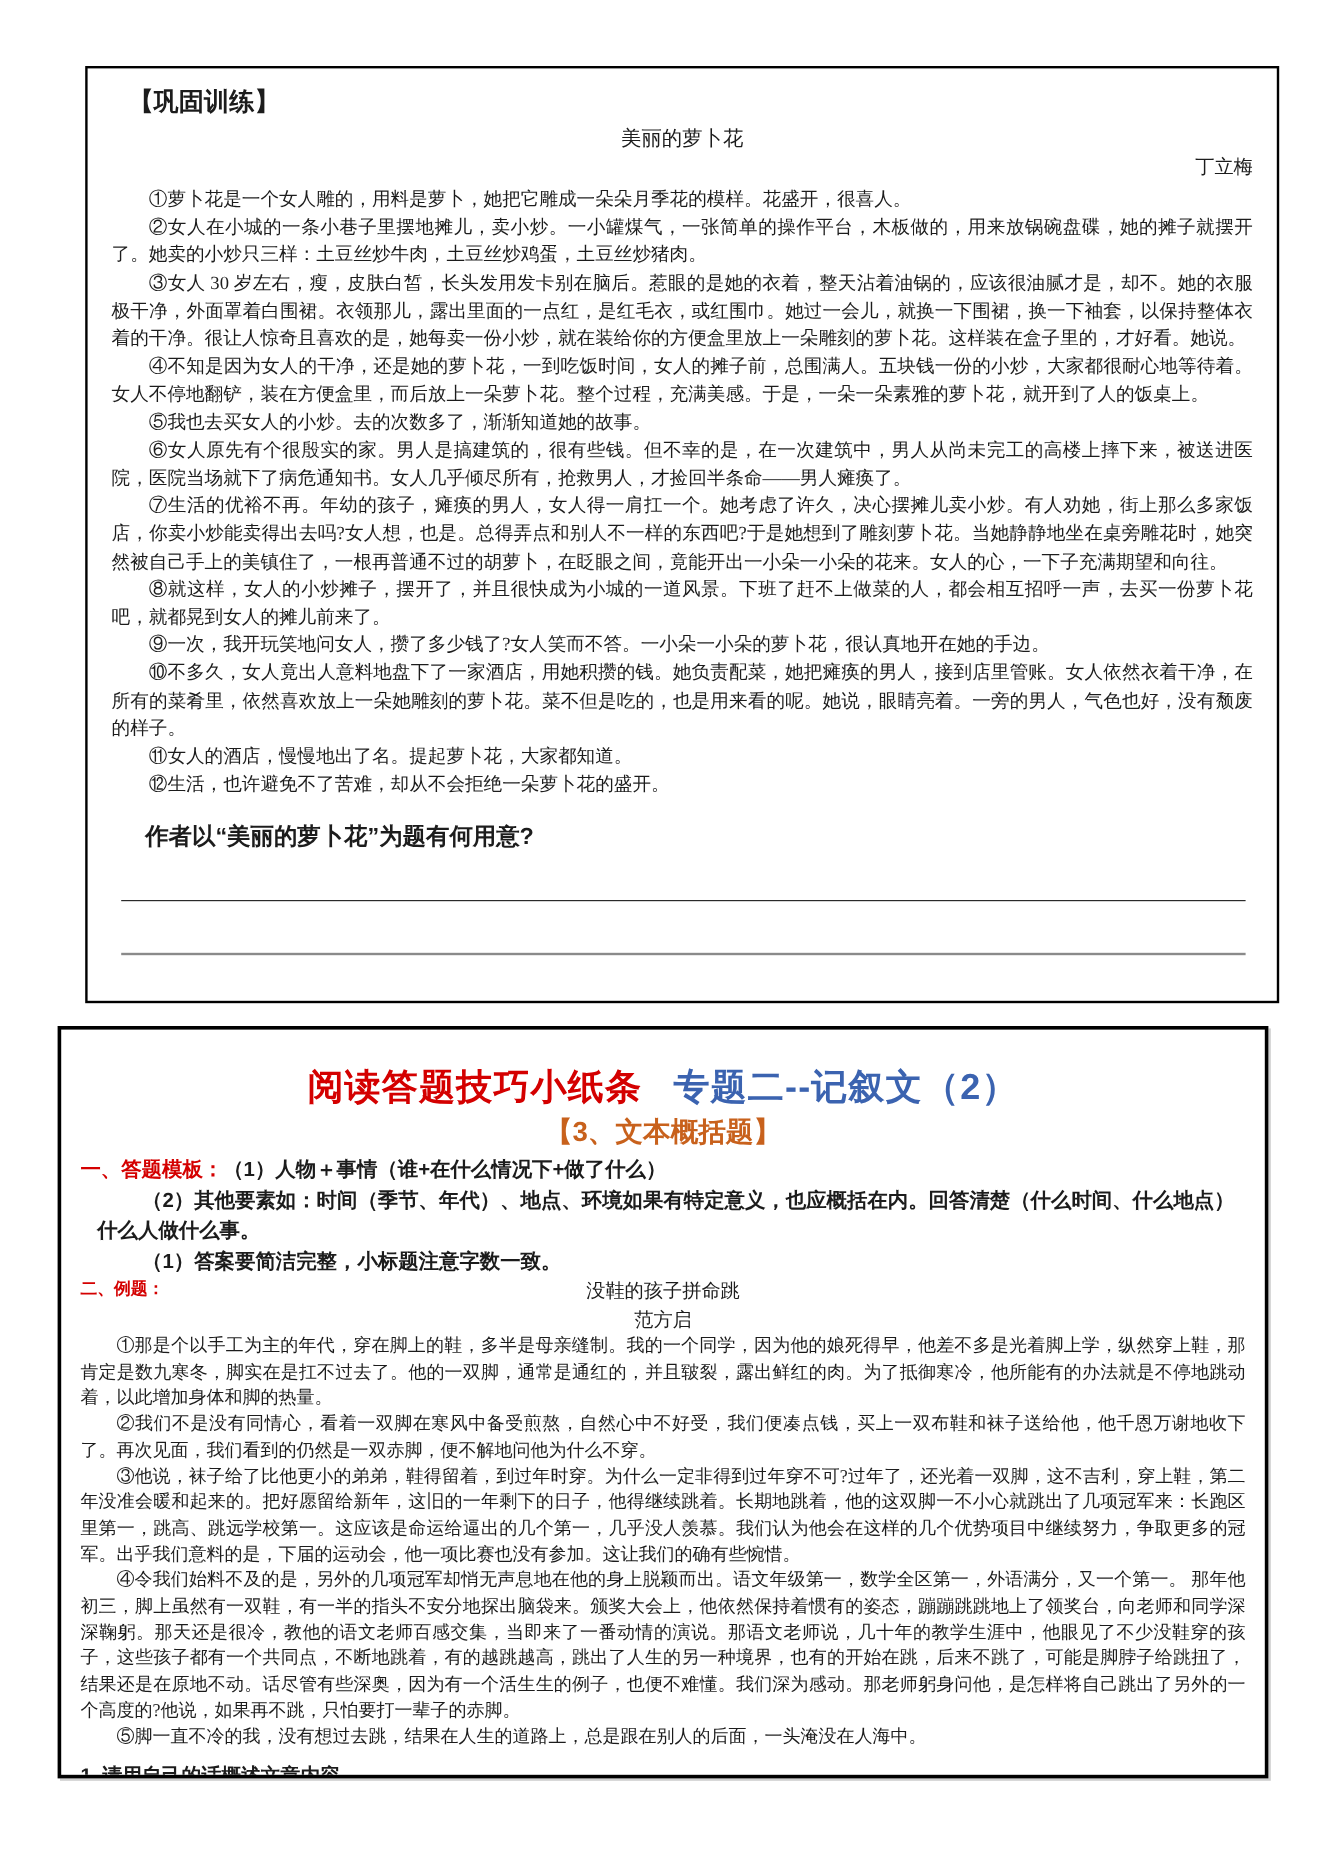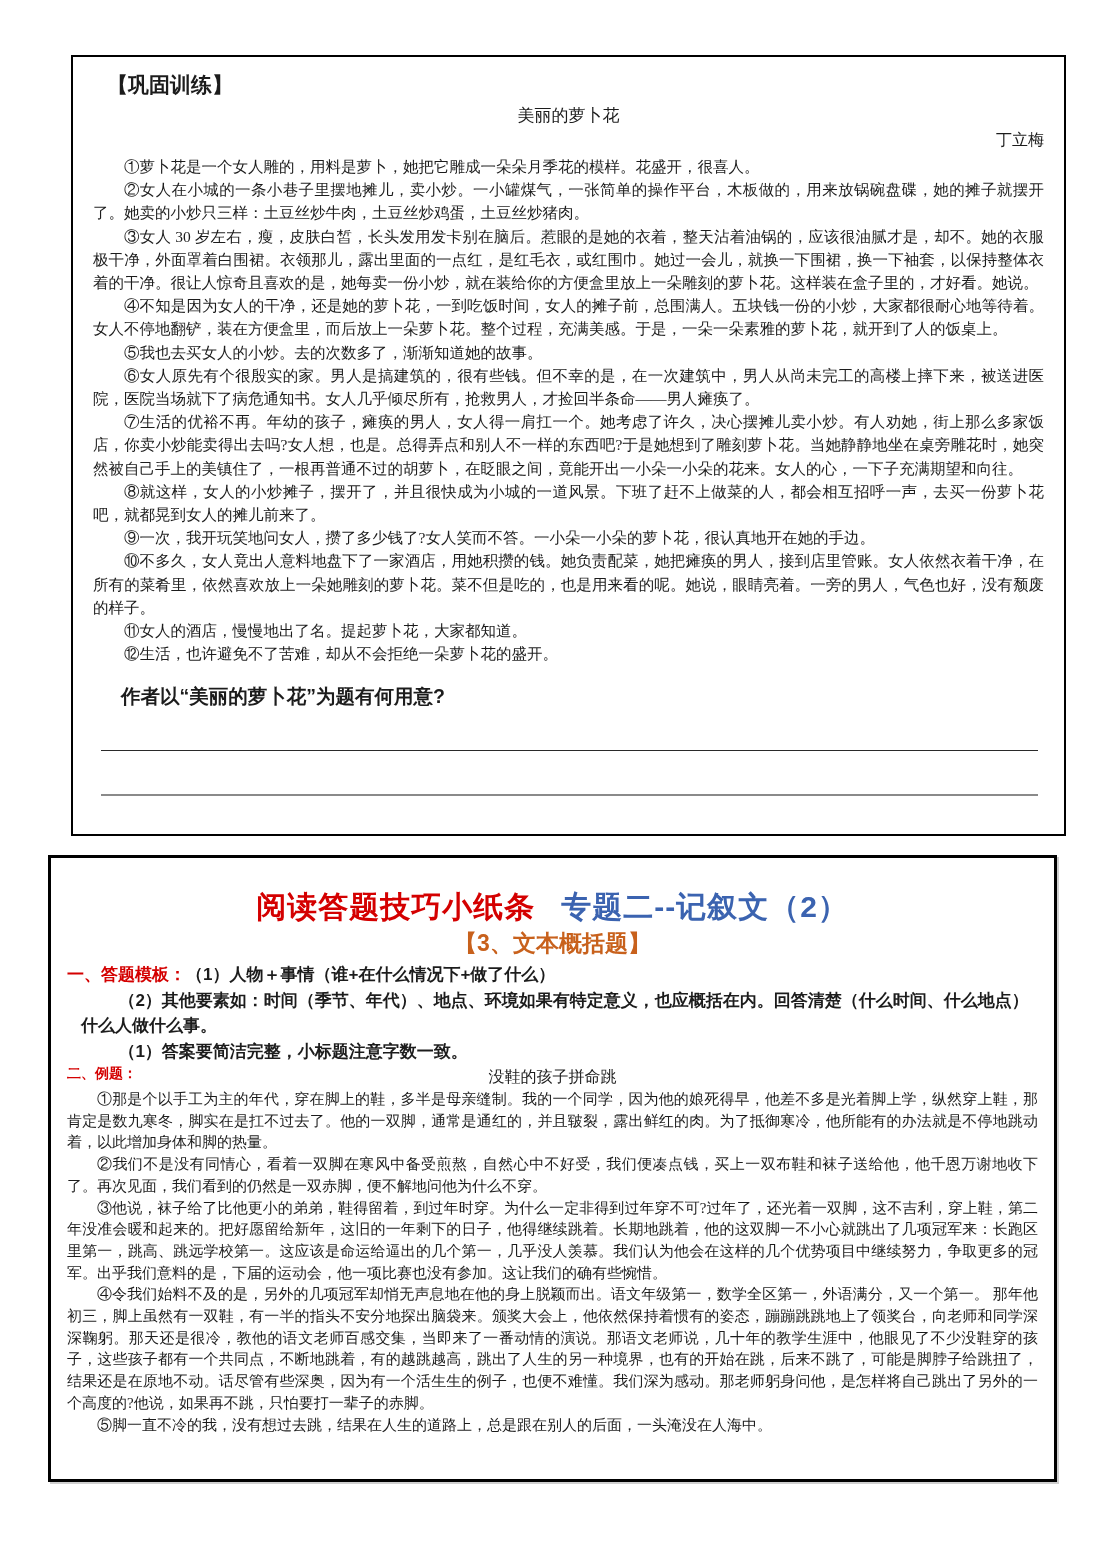--- a/index.html
+++ b/index.html
@@ -162,23 +162,25 @@
       <span class="tpl-label">一、答题模板：</span><span>（1）人物＋事情（谁+在什么情况下+做了什么）</span>
     </div>
     <div class="tpl-row2">（2）其他要素如：时间（季节、年代）、地点、环境如果有特定意义，也应概括在内。回答清楚（什么时间、什么地点）什么人做什么事。</div>
     <div class="tpl-row3">（1）答案要简洁完整，小标题注意字数一致。</div>
   </div>
 
   <div class="b2-example-row">
     <span class="b2-example-label">二、例题：</span>
     <div class="b2-example-title">没鞋的孩子拼命跳</div>
   </div>
+  <div class="b2-example-author">范方启</div>
 
   <div class="b2-body">
     <p>①那是个以手工为主的年代，穿在脚上的鞋，多半是母亲缝制。我的一个同学，因为他的娘死得早，他差不多是光着脚上学，纵然穿上鞋，那肯定是数九寒冬，脚实在是扛不过去了。他的一双脚，通常是通红的，并且皲裂，露出鲜红的肉。为了抵御寒冷，他所能有的办法就是不停地跳动着，以此增加身体和脚的热量。</p>
     <p>②我们不是没有同情心，看着一双脚在寒风中备受煎熬，自然心中不好受，我们便凑点钱，买上一双布鞋和袜子送给他，他千恩万谢地收下了。再次见面，我们看到的仍然是一双赤脚，便不解地问他为什么不穿。</p>
     <p>③他说，袜子给了比他更小的弟弟，鞋得留着，到过年时穿。为什么一定非得到过年穿不可?过年了，还光着一双脚，这不吉利，穿上鞋，第二年没准会暖和起来的。把好愿留给新年，这旧的一年剩下的日子，他得继续跳着。长期地跳着，他的这双脚一不小心就跳出了几项冠军来：长跑区里第一，跳高、跳远学校第一。这应该是命运给逼出的几个第一，几乎没人羡慕。我们认为他会在这样的几个优势项目中继续努力，争取更多的冠军。出乎我们意料的是，下届的运动会，他一项比赛也没有参加。这让我们的确有些惋惜。</p>
     <p>④令我们始料不及的是，另外的几项冠军却悄无声息地在他的身上脱颖而出。语文年级第一，数学全区第一，外语满分，又一个第一。 那年他初三，脚上虽然有一双鞋，有一半的指头不安分地探出脑袋来。颁奖大会上，他依然保持着惯有的姿态，蹦蹦跳跳地上了领奖台，向老师和同学深深鞠躬。那天还是很冷，教他的语文老师百感交集，当即来了一番动情的演说。那语文老师说，几十年的教学生涯中，他眼见了不少没鞋穿的孩子，这些孩子都有一个共同点，不断地跳着，有的越跳越高，跳出了人生的另一种境界，也有的开始在跳，后来不跳了，可能是脚脖子给跳扭了，结果还是在原地不动。话尽管有些深奥，因为有一个活生生的例子，也便不难懂。我们深为感动。那老师躬身问他，是怎样将自己跳出了另外的一个高度的?他说，如果再不跳，只怕要打一辈子的赤脚。</p>
     <p>⑤脚一直不冷的我，没有想过去跳，结果在人生的道路上，总是跟在别人的后面，一头淹没在人海中。</p>
   </div>
 
+  <div class="b2-question">1. 请用自己的话概述文章内容。</div>
 
 </div>
 
 </body></html>

